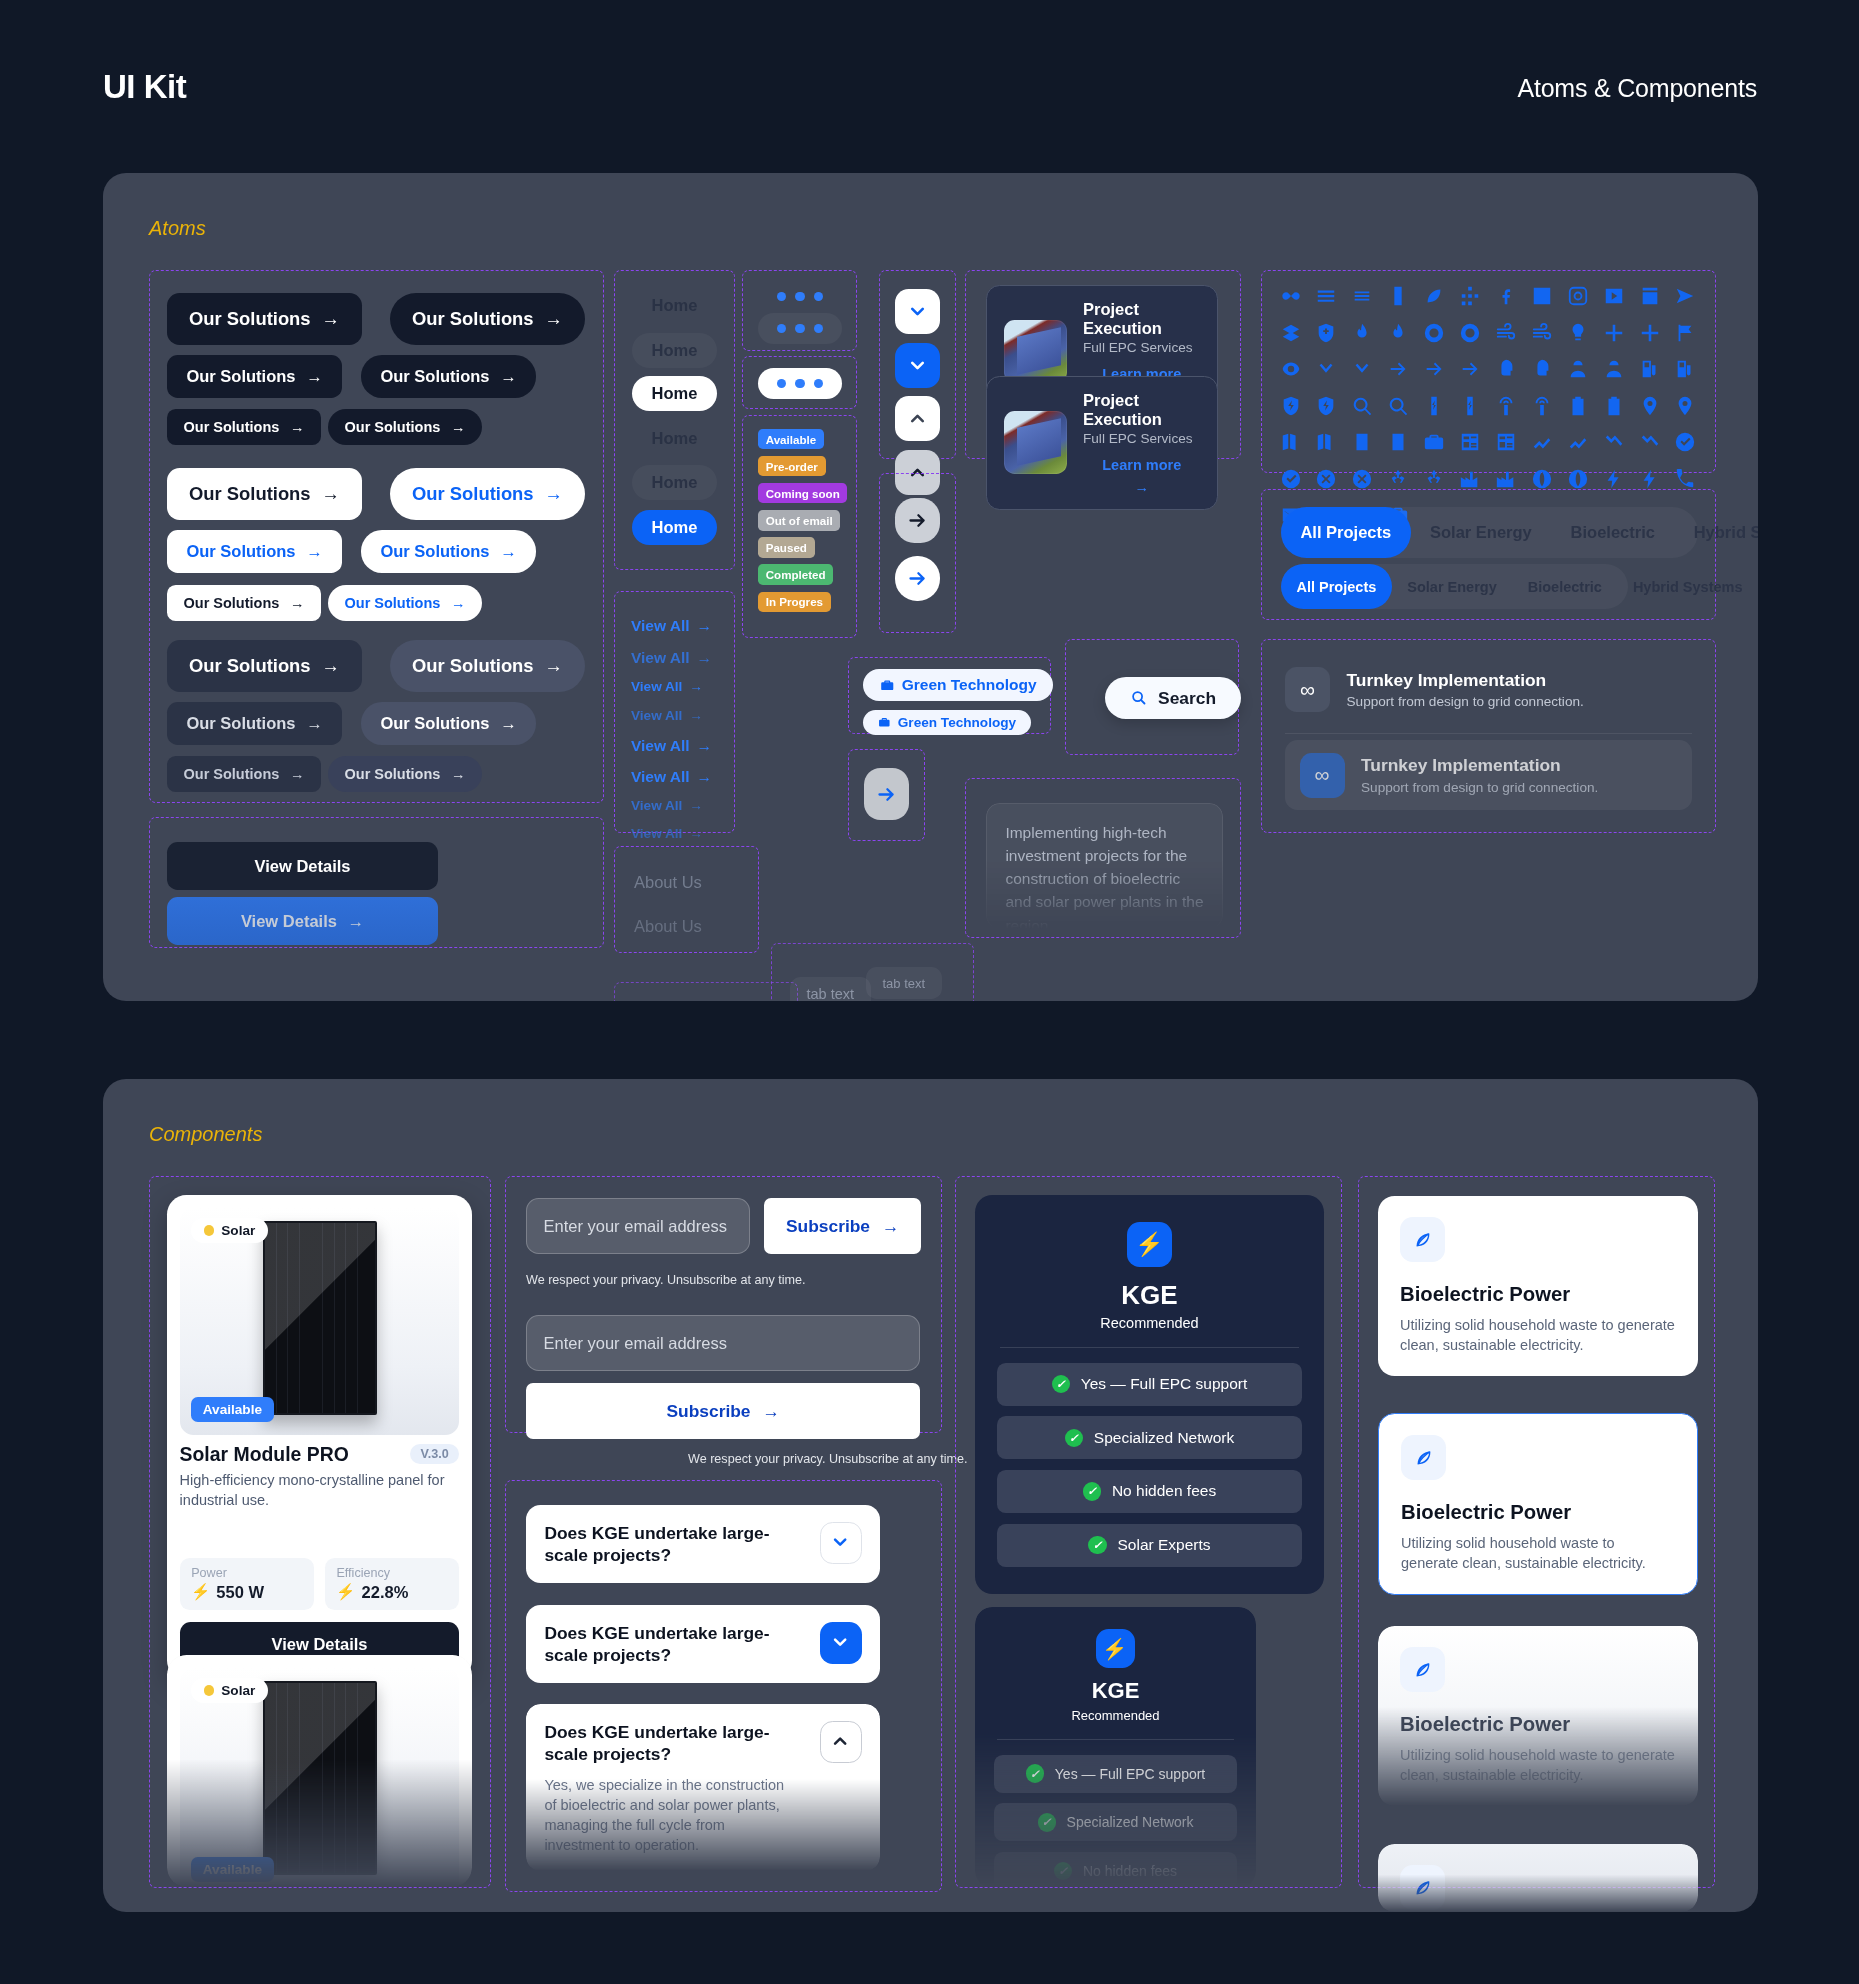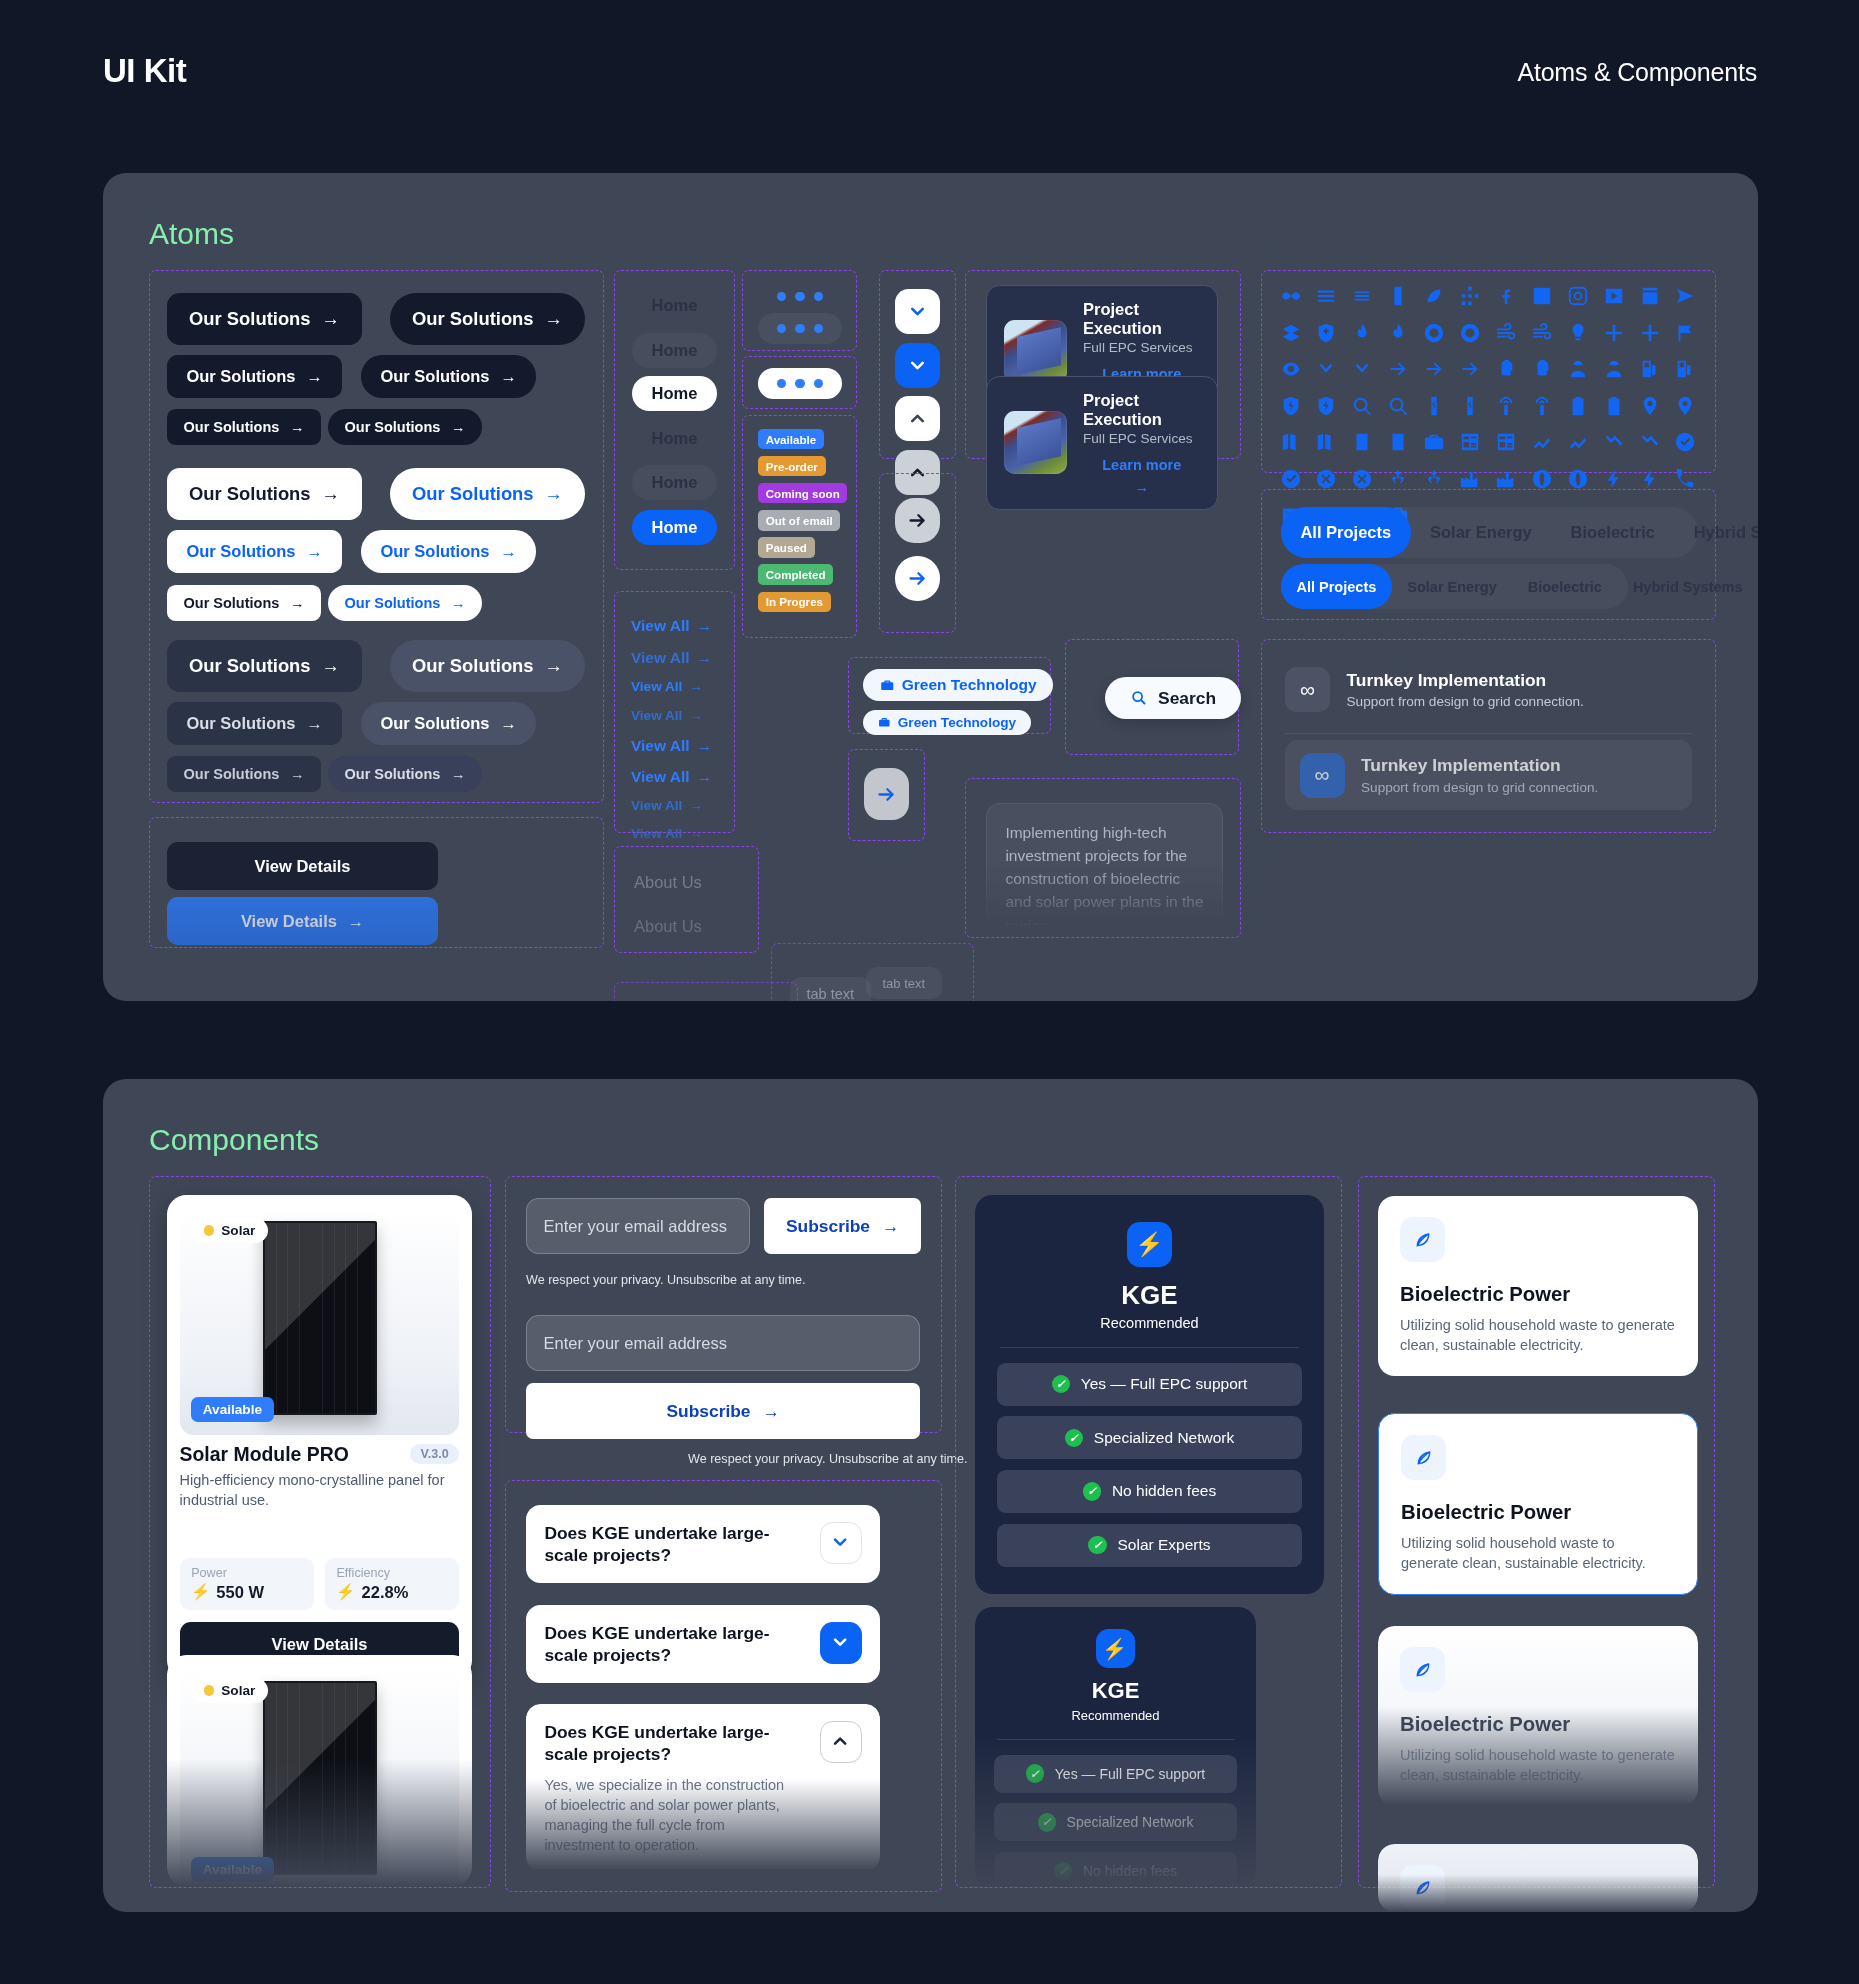--- a/index.html
+++ b/index.html
@@ -5,40 +5,40 @@
   * { box-sizing: border-box; margin: 0; padding: 0; }
   html, body {
     width: 1860px; height: 1985px;
     background: #101827;
     font-family: "Liberation Sans", sans-serif;
     overflow: hidden;
   }
   .page { position: relative; width: 1860px; height: 1985px; }
 
   
-  .hdr { position: absolute; top: 52px; left: 0; width: 1860px; height: 53px; }
+  .hdr { position: absolute; top: 68px; left: 0; width: 1860px; height: 53px; }
   .hdr-title {
     position: absolute; left: 103px; top: 0;
     font-size: 33px; font-weight: 700; color: #ffffff; letter-spacing: -0.5px;
   }
   .hdr-sub {
     position: absolute; right: 103px; top: 5.8px;
     font-size: 25px; font-weight: 400; color: #ffffff; letter-spacing: -0.2px;
   }
 
   
   .panel {
     position: absolute; left: 103px; width: 1655px;
     background: #3f4656; border-radius: 23px; overflow: hidden;
   }
   #atoms-panel { top: 173px; height: 828px; }
   #components-panel { top: 1079px; height: 833px; }
   .panel-title {
     position: absolute; left: 46px; top: 44px;
-    font-size: 30px; color: #86efac; font-weight: 400;
+    font-size: 20px; color: #eab308; font-weight: 400; font-style: italic;
   }
 
   
   .dash { position: absolute; border: 1.5px dashed #8b45ef; border-radius: 6.8px; }
 
   
   .btn {
     display: inline-flex; align-items: center; justify-content: center;
     gap: 10.7px; font-weight: 700; white-space: nowrap; cursor: pointer;
     border: none; user-select: none;

